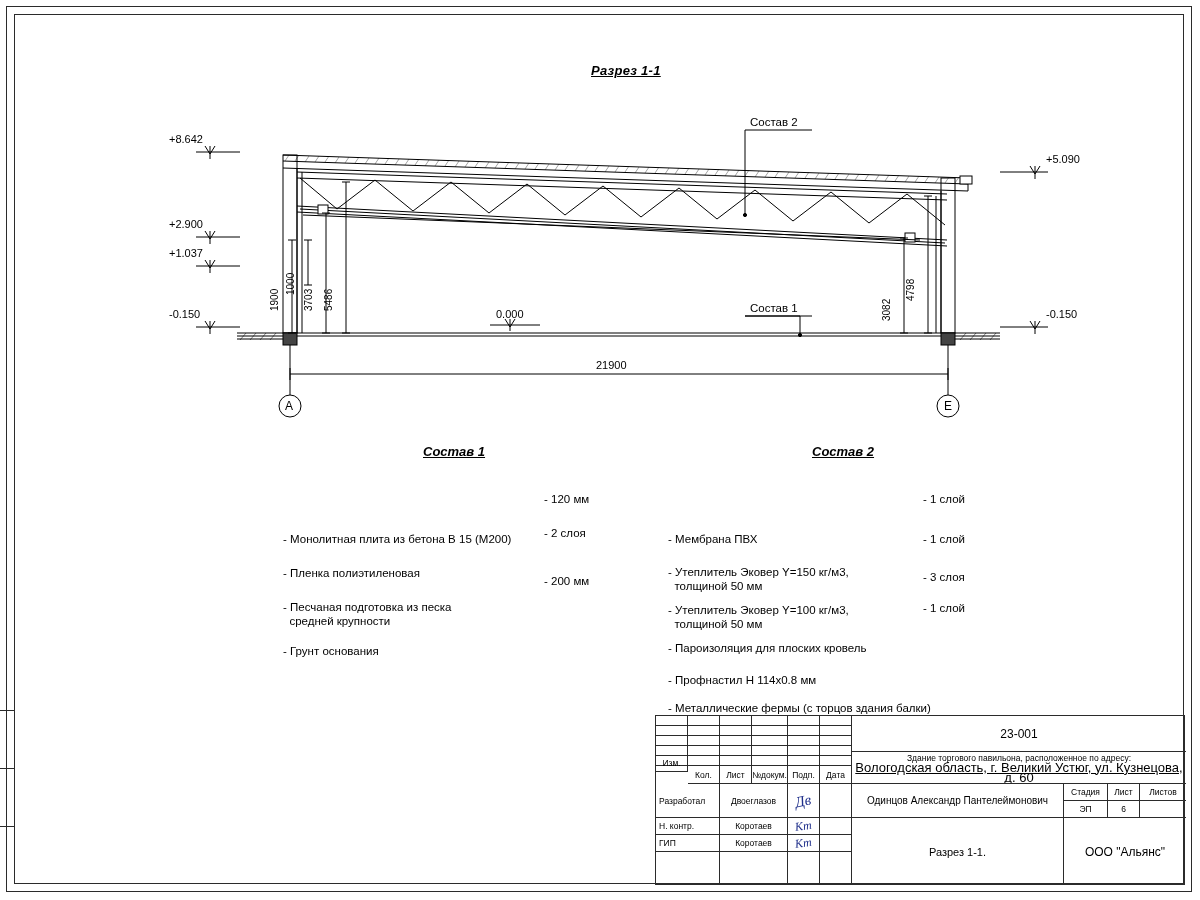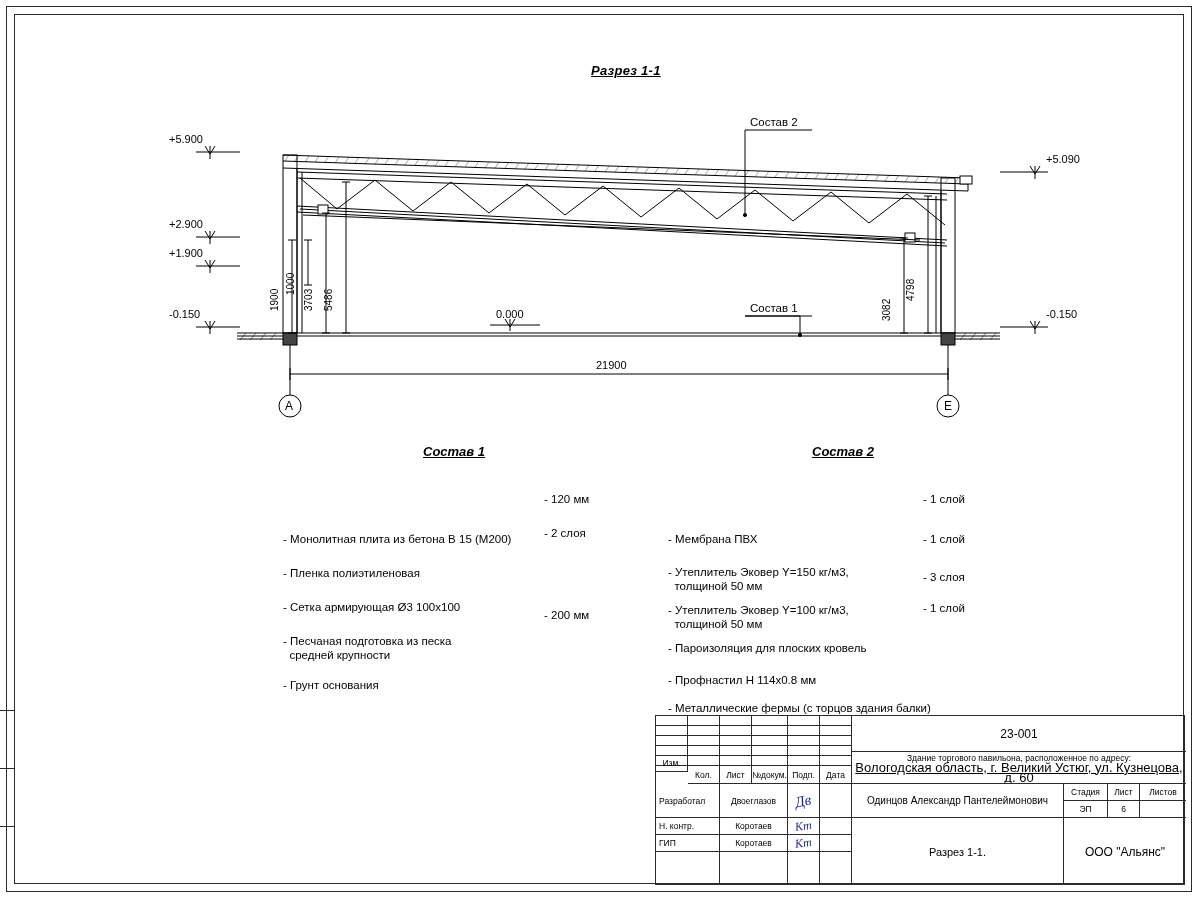--- a/index.html
+++ b/index.html
@@ -341,23 +341,23 @@
         <line x1="260" y1="340" x2="266" y2="333"></line>
           <line x1="270" y1="340" x2="276" y2="333"></line>
         <line x1="960" y1="340" x2="966" y2="333"></line>
           <line x1="970" y1="340" x2="976" y2="333"></line>
         <line x1="980" y1="340" x2="986" y2="333"></line>
           <line x1="990" y1="340" x2="996" y2="333"></line>
       </g>
     </svg>
 
     
-    <div class="abs lbl" style="left:169px; top:133px;">+5.900</div>
+    <div class="abs lbl" style="left:169px; top:133px;">+8.642</div>
     <div class="abs lbl" style="left:169px; top:218px;">+2.900</div>
-    <div class="abs lbl" style="left:169px; top:247px;">+1.900</div>
+    <div class="abs lbl" style="left:169px; top:247px;">+1.037</div>
     <div class="abs lbl" style="left:169px; top:308px;">-0.150</div>
 
     <div class="abs lbl" style="left:1046px; top:153px;">+5.090</div>
     <div class="abs lbl" style="left:1046px; top:308px;">-0.150</div>
 
     <div class="abs lbl" style="left:496px; top:308px;">0.000</div>
 
     
     <div class="abs lbl-sm" style="left:280px; top:300px; transform-origin: left bottom; transform: rotate(-90deg);">1900</div>
     <div class="abs lbl-sm" style="left:296px; top:284px; transform-origin: left bottom; transform: rotate(-90deg);">1000</div>
@@ -382,24 +382,20 @@
 
   <div class="comp-list" style="left:283px; top:492px; width:330px;">
     <div class="comp-row" style="height:34px;">
       <span class="txt">- Монолитная плита из бетона В 15 (М200)</span>
       <span class="qty" style="left:261px; top:0;">- 120 мм</span>
     </div>
     <div class="comp-row" style="height:34px;">
       <span class="txt">- Пленка полиэтиленовая</span>
       <span class="qty" style="left:261px; top:0;">- 2 слоя</span>
     </div>
-    <div class="comp-row" style="height:34px;">
-      <span class="txt">- Сетка армирующая Ø3 100х100</span>
-      <span class="qty" style="left:261px; top:0;"></span>
-    </div>
     <div class="comp-row" style="height:44px;">
       <span class="txt" style="white-space:pre;">- Песчаная подготовка из песка
   средней крупности</span>
       <span class="qty" style="left:261px; top:14px;">- 200 мм</span>
     </div>
     <div class="comp-row" style="height:20px;">
       <span class="txt">- Грунт основания</span>
       <span class="qty" style="left:261px; top:0;"></span>
     </div>
   </div>

